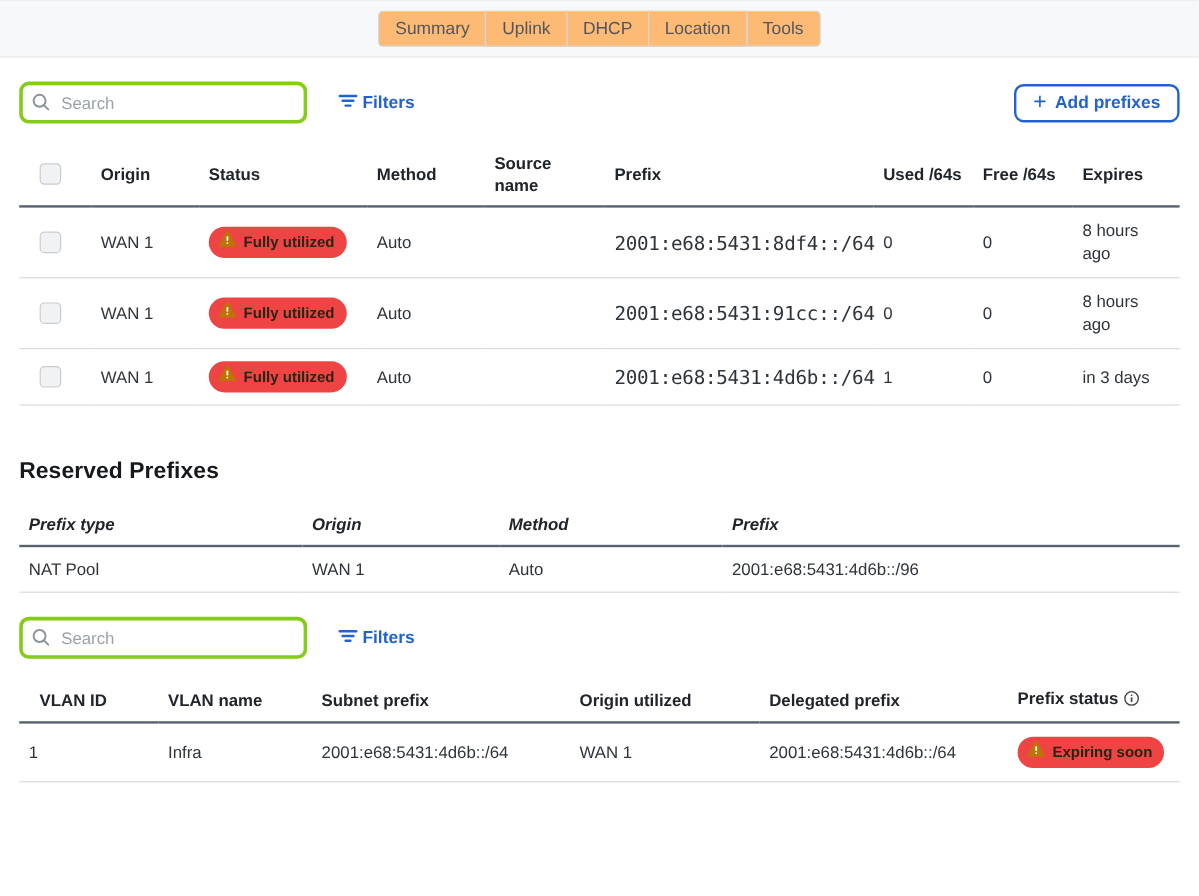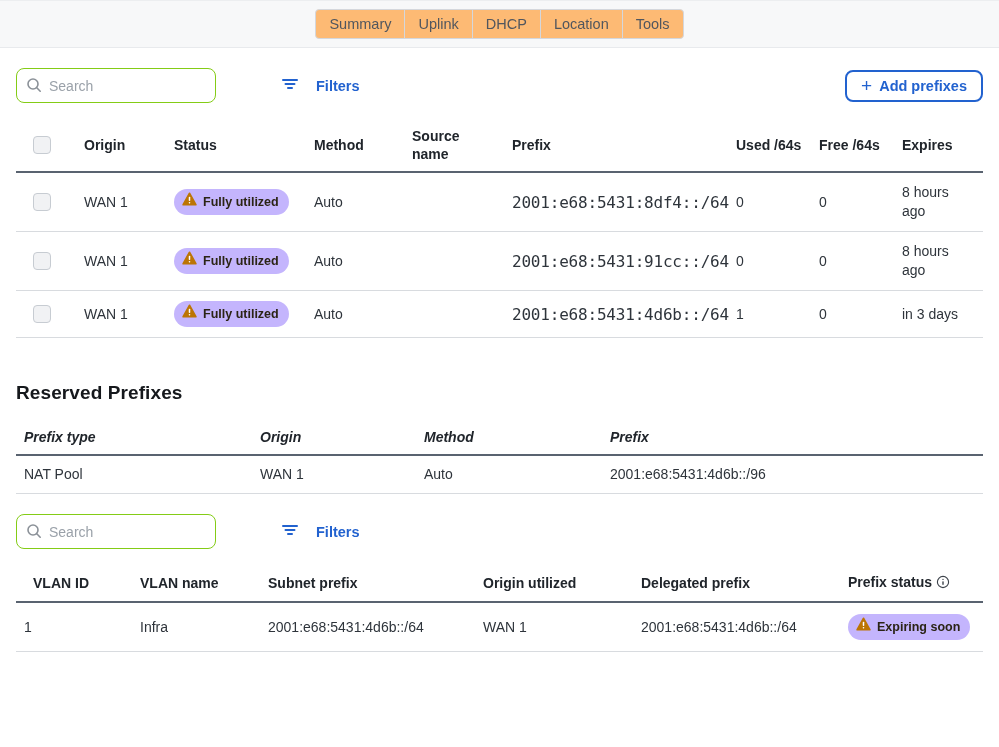--- a/index.html
+++ b/index.html
@@ -17,46 +17,46 @@
   .tab.active { background:#9298a2; border-color:#9298a2; color:#fff; position:relative; z-index:1; }
 
   .content { padding:0 16px; }
 
   h2.section-title { font-size:19px; font-weight:bold; color:#15181c; letter-spacing:.1px; }
   .t1 { margin-top:26px; } .t2 { margin-top:44px; } .t3 { margin-top:46px; }
 
   
   .controls { display:flex; align-items:center; margin-top:20px; }
   .searchbox { position:relative; width:240px; }
-  .searchbox input { width:200px; height:35px; border:1px solid #84cc16; border-radius:8px;
+  .searchbox input { width:240px; height:35px; border:3px solid #84cc16; border-radius:8px;
     padding:0 10px 0 32px; font-size:14px; color:#2e343b; outline:none;
     font-family:"Liberation Sans", sans-serif; }
   .searchbox input::placeholder { color:#9aa1a9; }
   .searchbox .mag { position:absolute; left:10px; top:9px; }
-  .filters { display:flex; align-items:center; gap:18px; margin-left:26px;
+  .filters { display:flex; align-items:center; gap:4px; margin-left:26px;
     color:#2262cf; font-weight:bold; font-size:14.5px; cursor:pointer; }
   .add-btn { margin-left:auto; display:flex; align-items:center; gap:7px;
     border:2px solid #2262cf; border-radius:8px; background:#fff; color:#2262cf;
     font-weight:bold; font-size:14.5px; padding:6px 14px; cursor:pointer;
     font-family:"Liberation Sans", sans-serif; }
   .add-btn .plus { font-size:19px; font-weight:normal; line-height:14px; }
 
   
   table { width:100%; border-collapse:collapse; table-layout:fixed; margin-top:16px; }
   th { text-align:left; font-size:14px; font-weight:bold; color:#20252b;
     padding:8px 8px; border-bottom:2px solid #596370; vertical-align:middle; line-height:18px; }
   td { font-size:14px; color:#2e343b; padding:10px 8px; border-bottom:1px solid #d8dbdf;
     vertical-align:middle; line-height:19px; }
   th:first-child, td:first-child { padding-left:17px; }
   .mono { font-family:"DejaVu Sans Mono", monospace; font-size:16px; letter-spacing:-.2px; }
 
   .checkbox { width:18px; height:18px; border:1px solid #c7ccd2; border-radius:4px;
     background:#f1f2f4; cursor:pointer; }
 
-  .badge { display:inline-flex; align-items:center; gap:6px; background:#c4b5fd;
+  .badge { display:inline-flex; align-items:center; gap:6px; background:#ef4444;
     border-radius:999px; padding:3px 10px 3px 8px; font-size:12.5px; font-weight:bold;
     color:#2b2415; white-space:nowrap;justify-content:flex-end; }
 
   .reserved-table td { padding:9px 8px; }
   .reserved-table th { padding:8px 8px;font-style:italic; }
   .vlan-table td { padding:11px 8px; }
 
   .info-icon { display:inline-block; vertical-align:-2px; margin-left:4px; }
 </style>
 </head>

